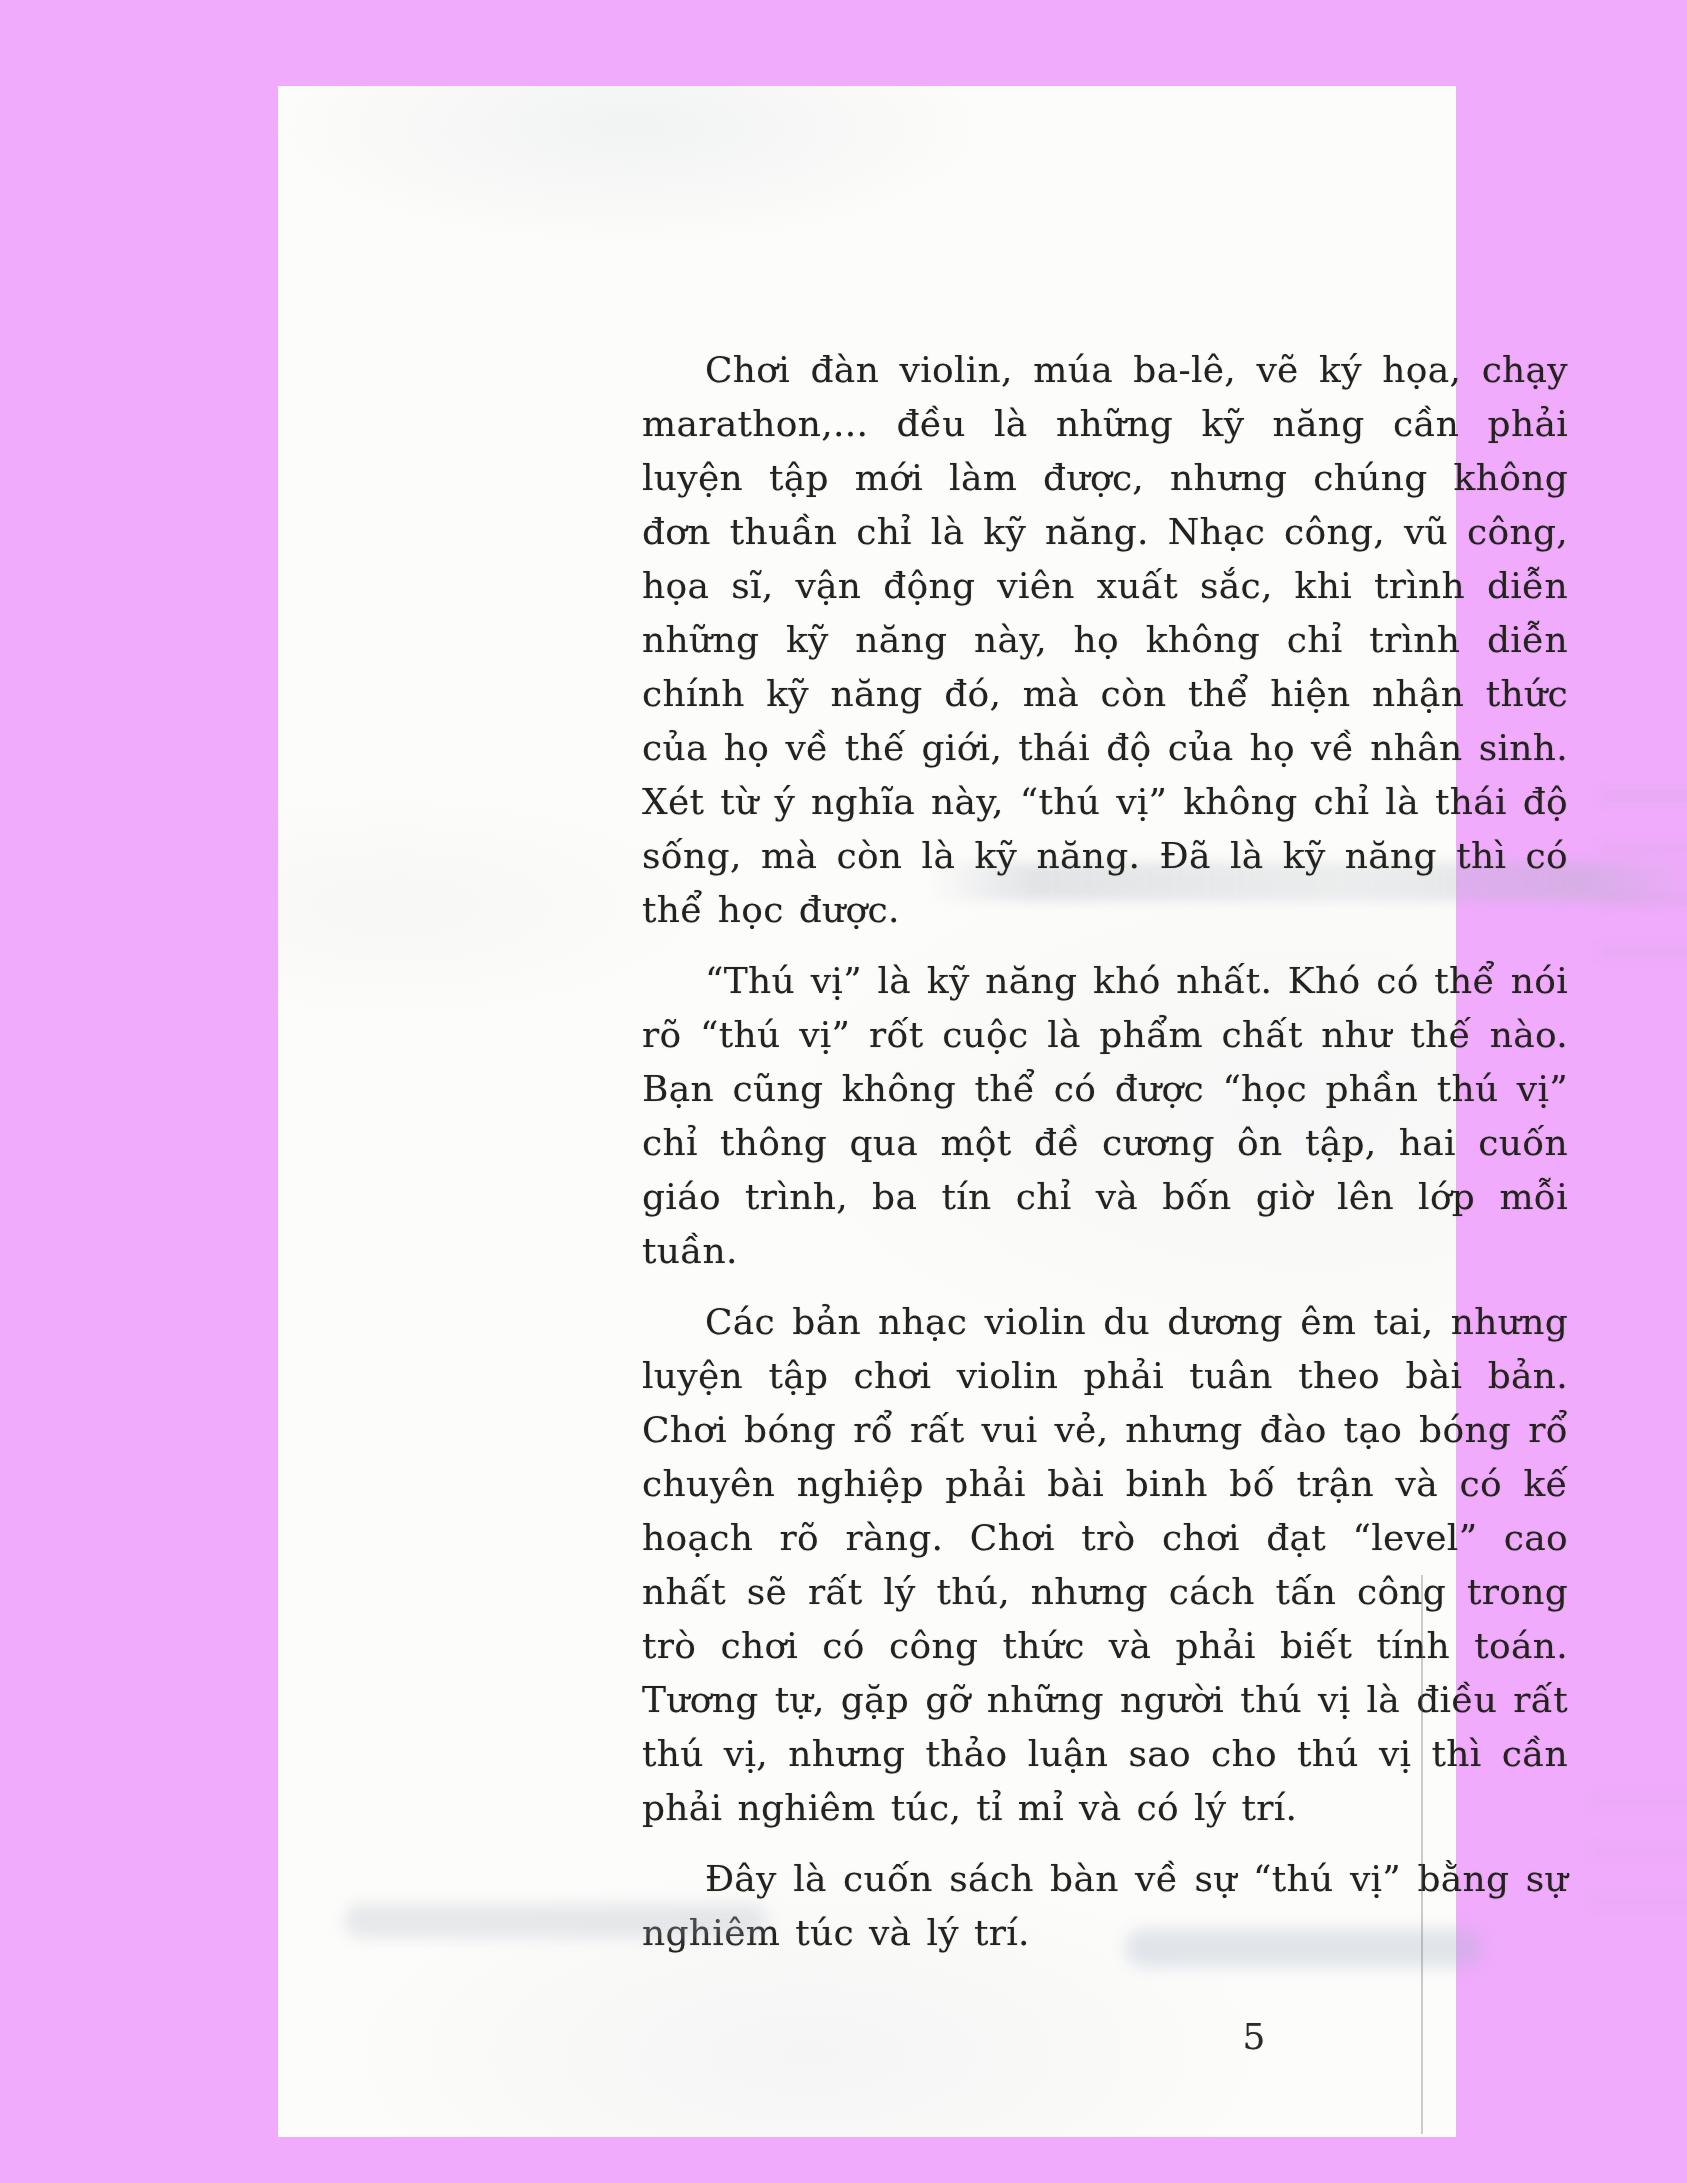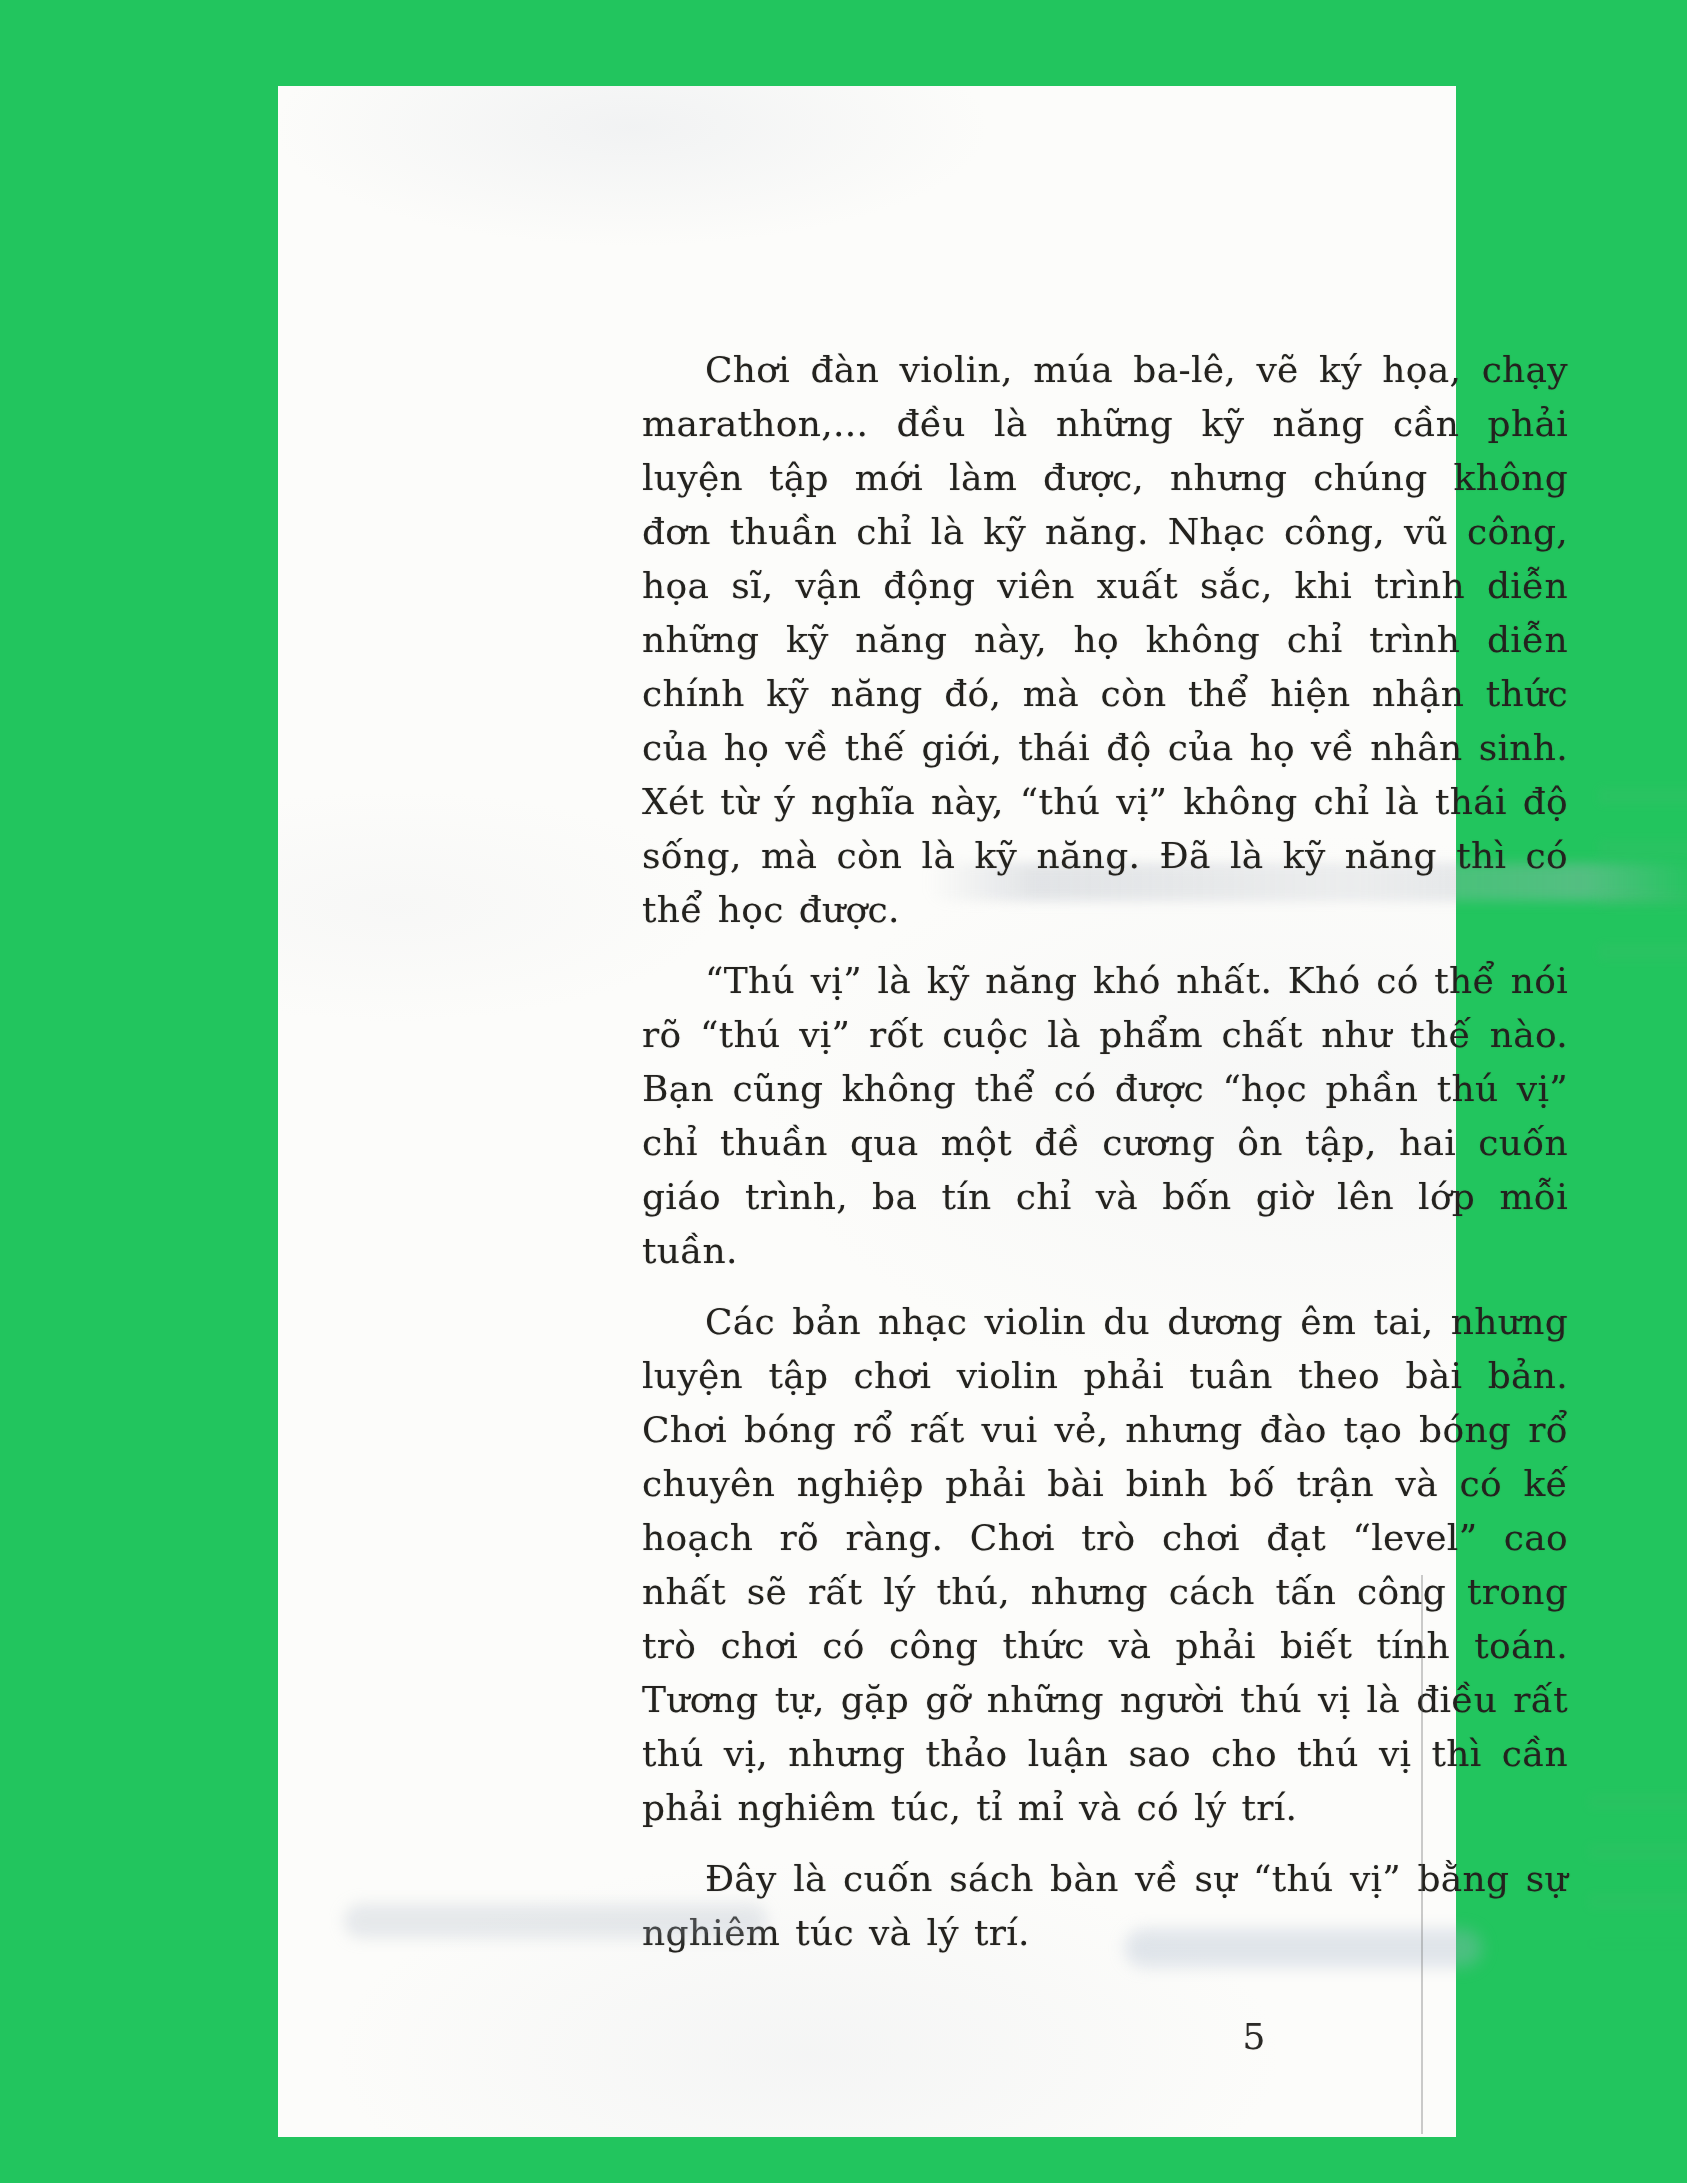--- a/index.html
+++ b/index.html
@@ -10,21 +10,21 @@
   body {
     width: 1687px;
     height: 2183px;
     position: relative;
     overflow: hidden;
   }
   .canvas {
     position: absolute;
     left: 0; top: 0;
     width: 1687px; height: 2183px;
-    background: #22c55e;
+    background: #f0abfc;
     overflow: hidden;
   }
   
   .paper {
     position: absolute;
     left: 278px; top: 86px;
     width: 1178px; height: 2051px;
     background-color: #fcfcfa;
     background-image:
       radial-gradient(ellipse 595px 198px at 30% 2%,  rgba(224,227,232,0.38), transparent 60%),
@@ -116,21 +116,21 @@
 
 <div class="canvas">
   <div class="paper">
 
     <div class="smudge sm1"></div>
     <div class="smudge sm4"></div>
     <div class="smudge sm5"></div>
 
     <div class="textblock">
       <p>Chơi đàn violin, múa ba-lê, vẽ ký họa, chạy marathon,... đều là những kỹ năng cần phải luyện tập mới làm được, nhưng chúng không đơn thuần chỉ là kỹ năng. Nhạc công, vũ công, họa sĩ, vận động viên xuất sắc, khi trình diễn những kỹ năng này, họ không chỉ trình diễn chính kỹ năng đó, mà còn thể hiện nhận thức của họ về thế giới, thái độ của họ về nhân sinh. Xét từ ý nghĩa này, “thú vị” không chỉ là thái độ sống, mà còn là kỹ năng. Đã là kỹ năng thì có thể học được.</p>
-      <p>“Thú vị” là kỹ năng khó nhất. Khó có thể nói rõ “thú vị” rốt cuộc là phẩm chất như thế nào. Bạn cũng không thể có được “học phần thú vị” chỉ thuần qua một đề cương ôn tập, hai cuốn giáo trình, ba tín chỉ và bốn giờ lên lớp mỗi tuần.</p>
+      <p>“Thú vị” là kỹ năng khó nhất. Khó có thể nói rõ “thú vị” rốt cuộc là phẩm chất như thế nào. Bạn cũng không thể có được “học phần thú vị” chỉ thông qua một đề cương ôn tập, hai cuốn giáo trình, ba tín chỉ và bốn giờ lên lớp mỗi tuần.</p>
       <p>Các bản nhạc violin du dương êm tai, nhưng luyện tập chơi violin phải tuân theo bài bản. Chơi bóng rổ rất vui vẻ, nhưng đào tạo bóng rổ chuyên nghiệp phải bài binh bố trận và có kế hoạch rõ ràng. Chơi trò chơi đạt “level” cao nhất sẽ rất lý thú, nhưng cách tấn công trong trò chơi có công thức và phải biết tính toán. Tương tự, gặp gỡ những người thú vị là điều rất thú vị, nhưng thảo luận sao cho thú vị thì cần phải nghiêm túc, tỉ mỉ và có lý trí.</p>
       <p>Đây là cuốn sách bàn về sự “thú vị” bằng sự nghiêm túc và lý trí.</p>
     </div>
 
   </div>
 
   <div class="smudge sm2"></div>
   <div class="smudge sm3"></div>
   <div class="edge"></div>
 

